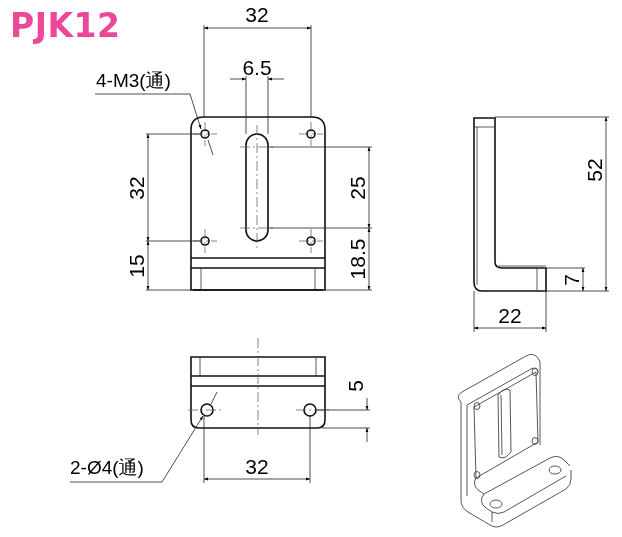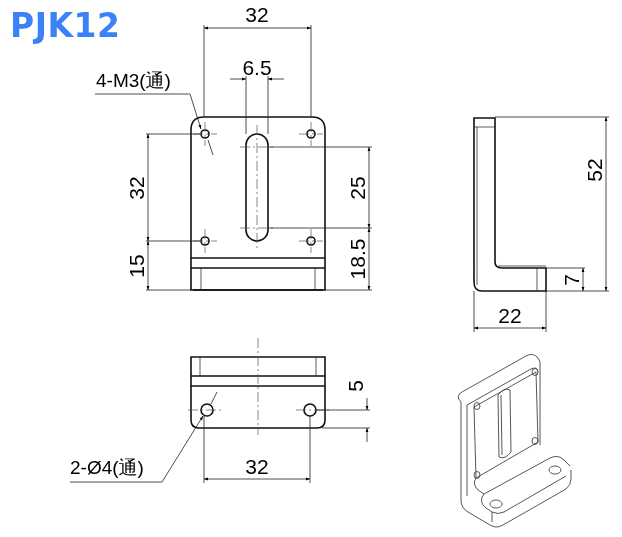--- a/index.html
+++ b/index.html
@@ -1,17 +1,17 @@
 <!DOCTYPE html>
 <html><head>
   <meta charset="utf-8">
   <style>
     html, body { margin: 0; padding: 0; background: #ffffff; }
     body { width: 622px; height: 537px; position: relative; overflow: hidden; font-family: "Liberation Sans", sans-serif; }
-    .title { position: absolute; left: 10px; top: 6px; font-family: "DejaVu Sans", sans-serif; font-weight: bold; font-size: 33px; color: #3b82f6; letter-spacing: 0.5px; }
+    .title { position: absolute; left: 10px; top: 6px; font-family: "DejaVu Sans", sans-serif; font-weight: bold; font-size: 33px; color: #ec4899; letter-spacing: 0.5px; }
     svg { position: absolute; left: 0; top: 0; }
     .dim { font-family: "Liberation Sans", sans-serif; font-size: 21px; fill: #000; }
     .note { font-family: "Liberation Sans", "DejaVu Sans", sans-serif; font-size: 19px; fill: #000; }
     .obj { stroke: #111; stroke-width: 1.6; fill: none; }
     .thin { stroke: #333; stroke-width: 0.8; fill: none; }
     .ctr { stroke: #555; stroke-width: 0.7; fill: none; stroke-dasharray: 10 3 2 3; }
     .dl { stroke: #222; stroke-width: 0.8; fill: none; }
     .iso { stroke: #444; stroke-width: 0.9; fill: none; }
   </style>
 </head>

